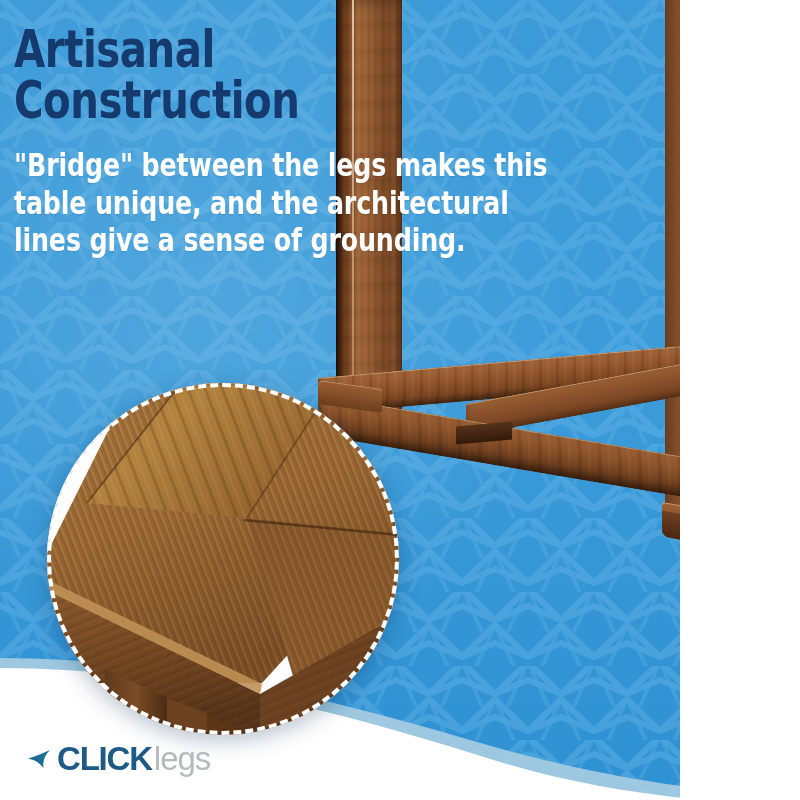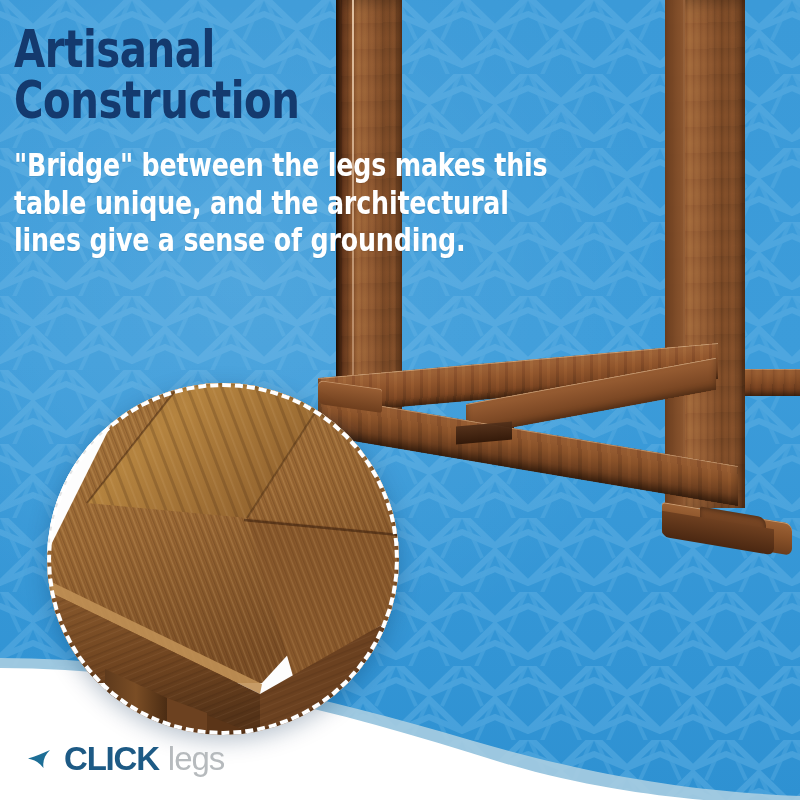--- a/index.html
+++ b/index.html
@@ -7,21 +7,21 @@
   html,body { width:800px; height:800px; }
   body {
     font-family:"Liberation Sans", sans-serif;
     background:#ffffff;
     overflow:hidden;
   }
 
   
   #canvas {
     position:relative;
-    width:800px; height:800px;
+    width:680px; height:800px;
     overflow:hidden;
     background:#3a9bd9;
   }
 
   
   .bg-blue {
     position:absolute; inset:0;
     background:
       linear-gradient(180deg,#3b9ad8 0%, #3c9cda 45%, #2e91d2 100%);
   }
@@ -137,21 +137,21 @@
     transform:scaleX(.88);
     transform-origin:left center;
     white-space:pre-line;
     text-shadow:0 1px 1px rgba(0,0,0,.10);
   }
 
   
   .logo{
     position:absolute;
     left:26px; bottom:22px;
-    display:flex; align-items:center; gap:10px;
+    display:flex; align-items:center; gap:3px;
   }
   .logo-mark{ display:block; width:26px; height:26px; margin-right:2px; }
   .logo-click{
     color:#1d5a85;
     font-family:"Liberation Sans","DejaVu Sans",sans-serif;
     font-weight:700;
     font-size:33px;
     letter-spacing:-1.2px;
   }
   .logo-decor{

